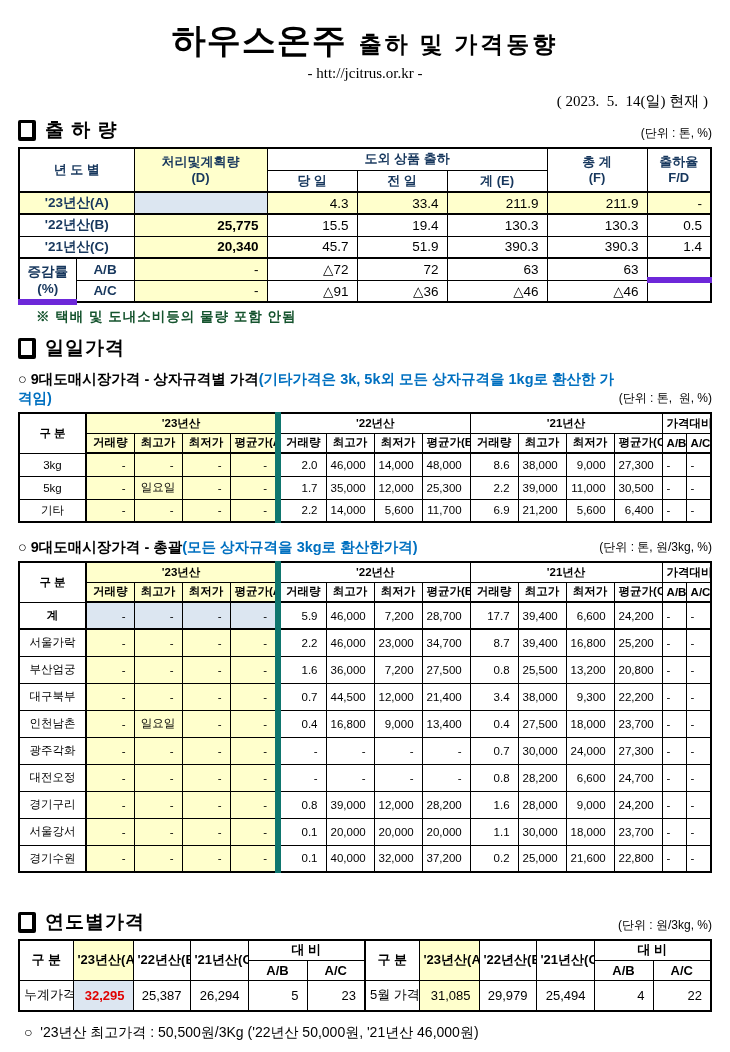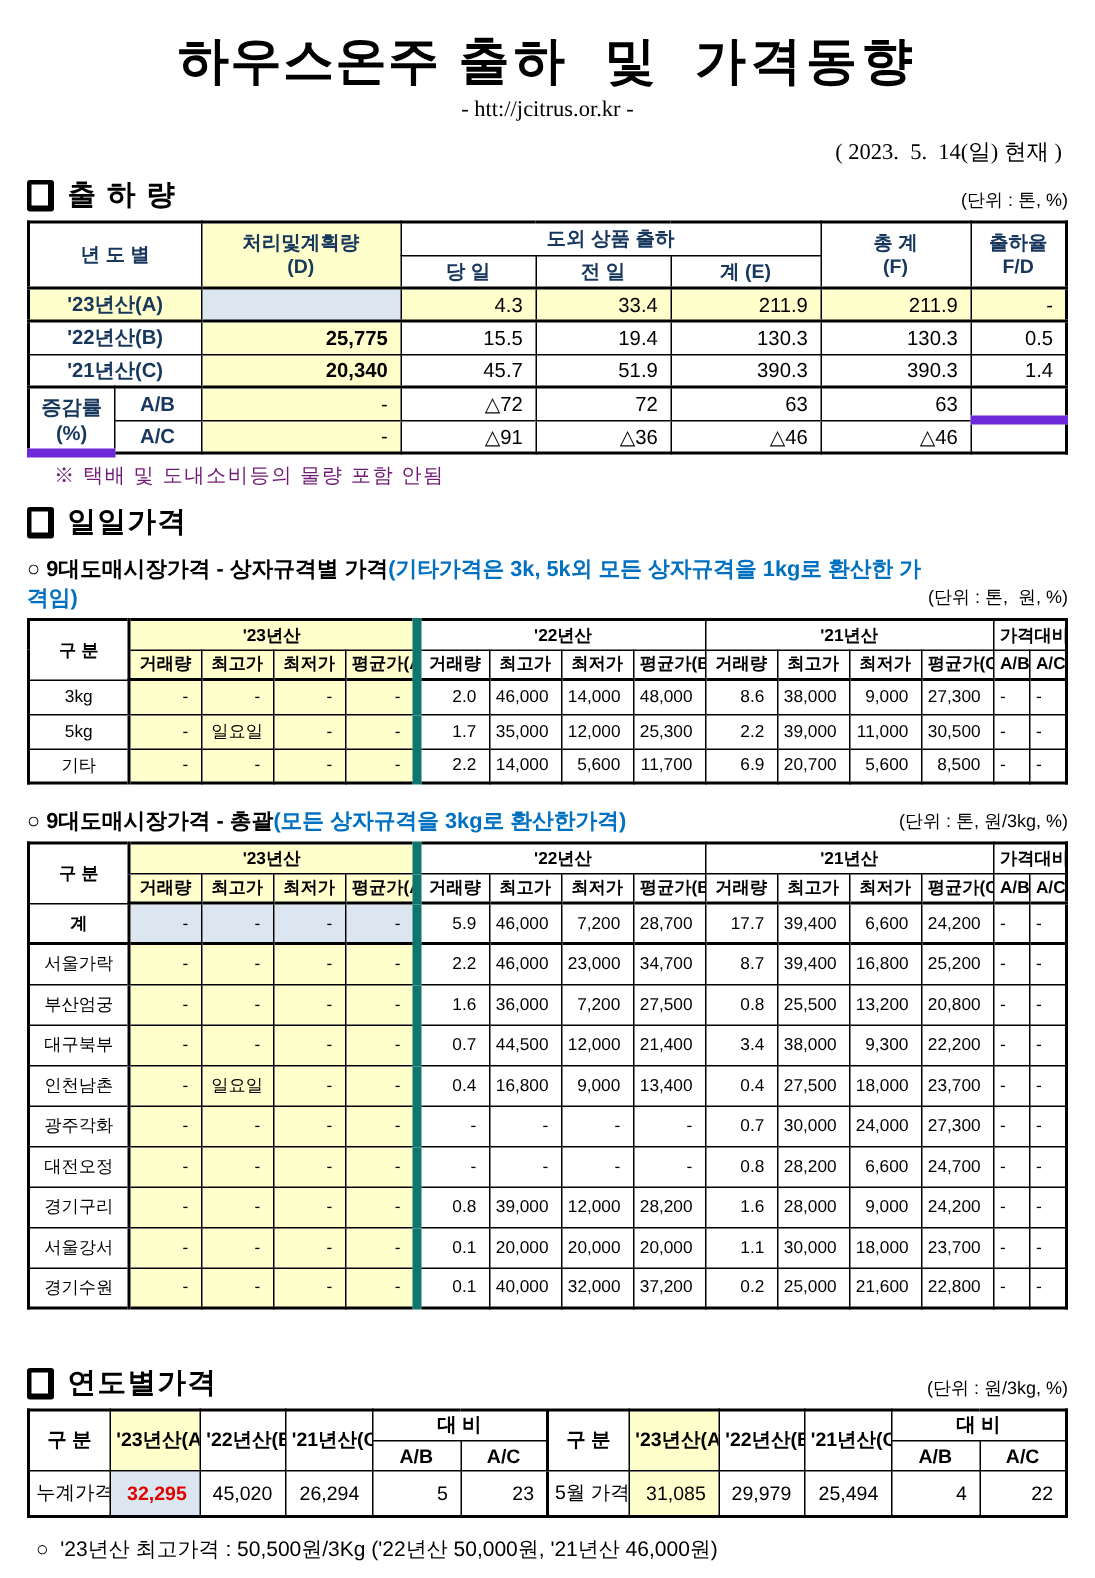--- a/index.html
+++ b/index.html
@@ -3,21 +3,21 @@
 <meta charset="utf-8">
 <style>
   html,body{margin:0;padding:0;background:#fff;}
   body{width:730px;height:1052px;overflow:hidden;font-family:"Liberation Sans",sans-serif;color:#000;}
   .page{box-sizing:border-box;width:730px;height:1052px;padding:10px 18px 0 18px;position:relative;}
 
   
   .title{display:flex;justify-content:center;align-items:baseline;gap:12px;margin-top:8px;font-family:"Liberation Serif",serif;}
   .t-prefix{font-size:28px;font-weight:600;letter-spacing:2px;}
   .t-main{font-size:34px;font-weight:900;font-family:"Liberation Sans",sans-serif;letter-spacing:1px;}
-  .t-suffix{font-size:34px;font-weight:600;letter-spacing:3px;font-family:Liberation Mono, monospace;}
+  .t-suffix{font-size:23px;font-weight:600;letter-spacing:3px;}
   .url{text-align:center;font-family:"Liberation Serif",serif;font-size:15px;margin-top:1px;}
   .asof{text-align:right;font-family:"Liberation Serif",serif;font-size:15px;margin-top:10px;padding-right:4px;white-space:pre;}
 
   
   .sec-row{display:flex;justify-content:space-between;align-items:flex-end;margin-top:6px;}
   .sec{display:flex;align-items:center;gap:9px;font-size:19px;font-weight:bold;letter-spacing:1px;}
   .sec-icon{width:11px;height:14px;border:3px solid #000;border-bottom-width:4px;border-right-width:4px;border-radius:2px;display:inline-block;}
   .unit{font-size:12px;white-space:pre;padding-bottom:1px;}
   .sub-row{display:flex;justify-content:space-between;align-items:flex-end;margin-top:9px;}
   .sub{font-size:14.5px;font-weight:bold;}
@@ -64,21 +64,21 @@
   
   #tbl-year{border:2px solid #000;}
   #tbl-year td{font-size:13px;}
   #tbl-year thead td{font-weight:bold;height:20px;}
   #tbl-year tbody td{height:31px;}
   #tbl-year .half-split{border-left:2px solid #000;}
   .red{color:#E00000;font-weight:bold;}
 
   
   .note{font-size:13.5px;margin-top:5px;padding-left:4px;}
-  .note.red-note{color:#701a75;font-weight:normal;padding-left:18px;letter-spacing:1px;margin-top:3px;}
+  .note.red-note{color:#14532d;font-weight:bold;padding-left:18px;letter-spacing:1px;margin-top:3px;}
   .fnote{font-size:14px;margin-top:4px;padding-left:6px;white-space:pre;font-weight:500;}
 </style>
 </head>
 <body>
 
 <div class="page">
 
   <div class="title">
     <span class="t-main">하우스온주</span>
     <span class="t-suffix">출하 및 가격동향</span>
@@ -279,23 +279,23 @@
           <td class="lbl">기타</td>
           <td class="valcell y23 tkL num">-</td>
           <td class="valcell y23 num">-</td>
           <td class="valcell y23 num">-</td>
           <td class="valcell y23 tkR num">-</td>
           <td class="valcell num">2.2</td>
           <td class="valcell num">14,000</td>
           <td class="valcell num">5,600</td>
           <td class="valcell num">11,700</td>
           <td class="valcell num">6.9</td>
-          <td class="valcell num">20,700</td>
+          <td class="valcell num">21,200</td>
           <td class="valcell num">5,600</td>
-          <td class="valcell num">8,500</td>
+          <td class="valcell num">6,400</td>
           <td class="valcell cmp">-</td>
           <td class="valcell cmp dotL">-</td>
         </tr>
       </tbody>
   </table>
 
   <div class="sub-row" style="margin-top:15px;">
     <div class="sub">
       <span class="bullet">○ </span><span>9대도매시장가격 - 총괄</span><span class="paren">(모든 상자규격을 3kg로 환산한가격)</span>
     </div>
@@ -559,21 +559,21 @@
         <td>A/B</td>
         <td>A/C</td>
         <td>A/B</td>
         <td>A/C</td>
       </tr>
     </thead>
     <tbody>
       <tr>
         <td>누계가격</td>
         <td class="lav red num">32,295</td>
-        <td class="num">45,020</td>
+        <td class="num">25,387</td>
         <td class="num">26,294</td>
         <td class="num">5</td>
         <td class="num">23</td>
         <td class="half-split">5월 가격</td>
         <td class="y23 num">31,085</td>
         <td class="num">29,979</td>
         <td class="num">25,494</td>
         <td class="num">4</td>
         <td class="num">22</td>
       </tr>

